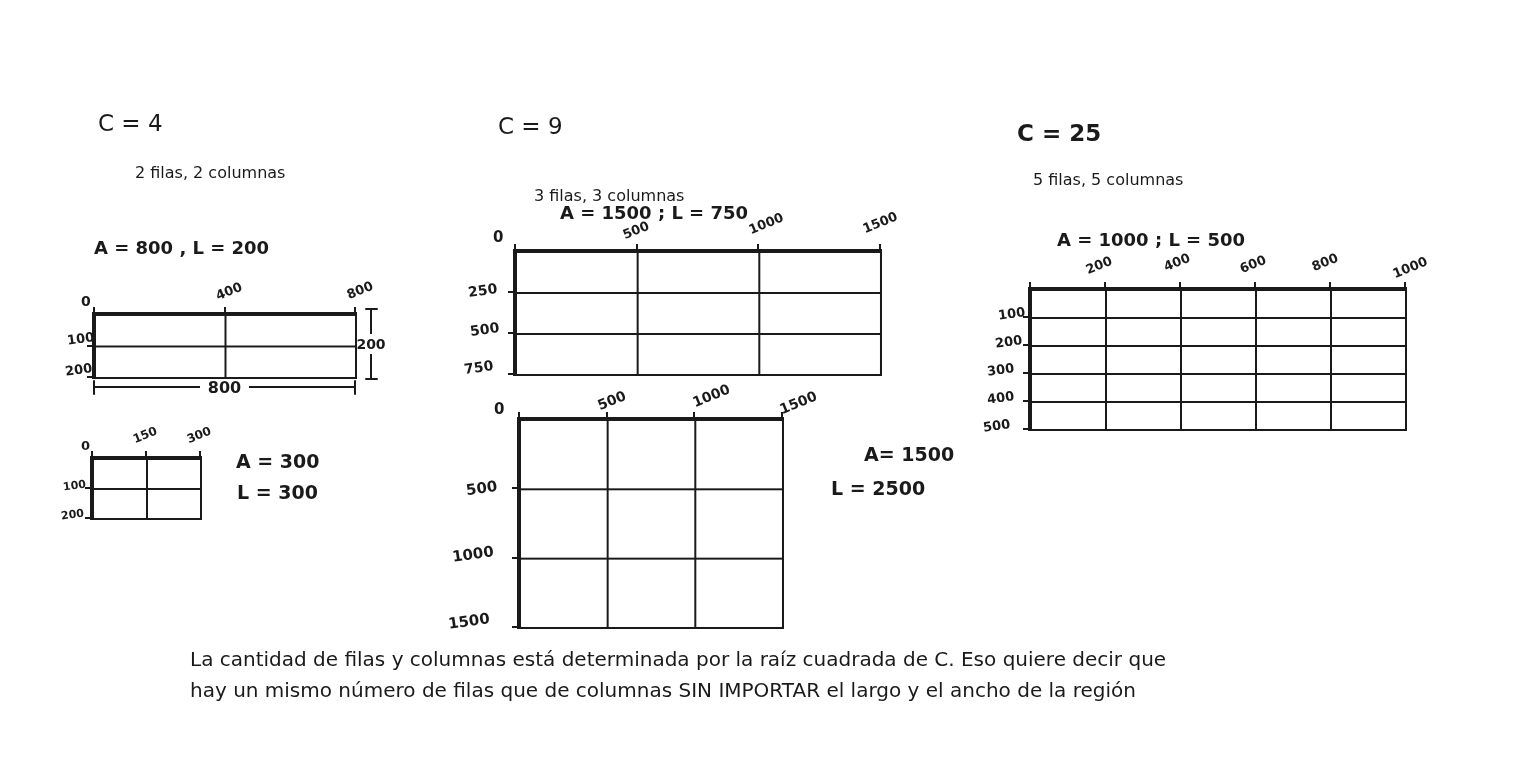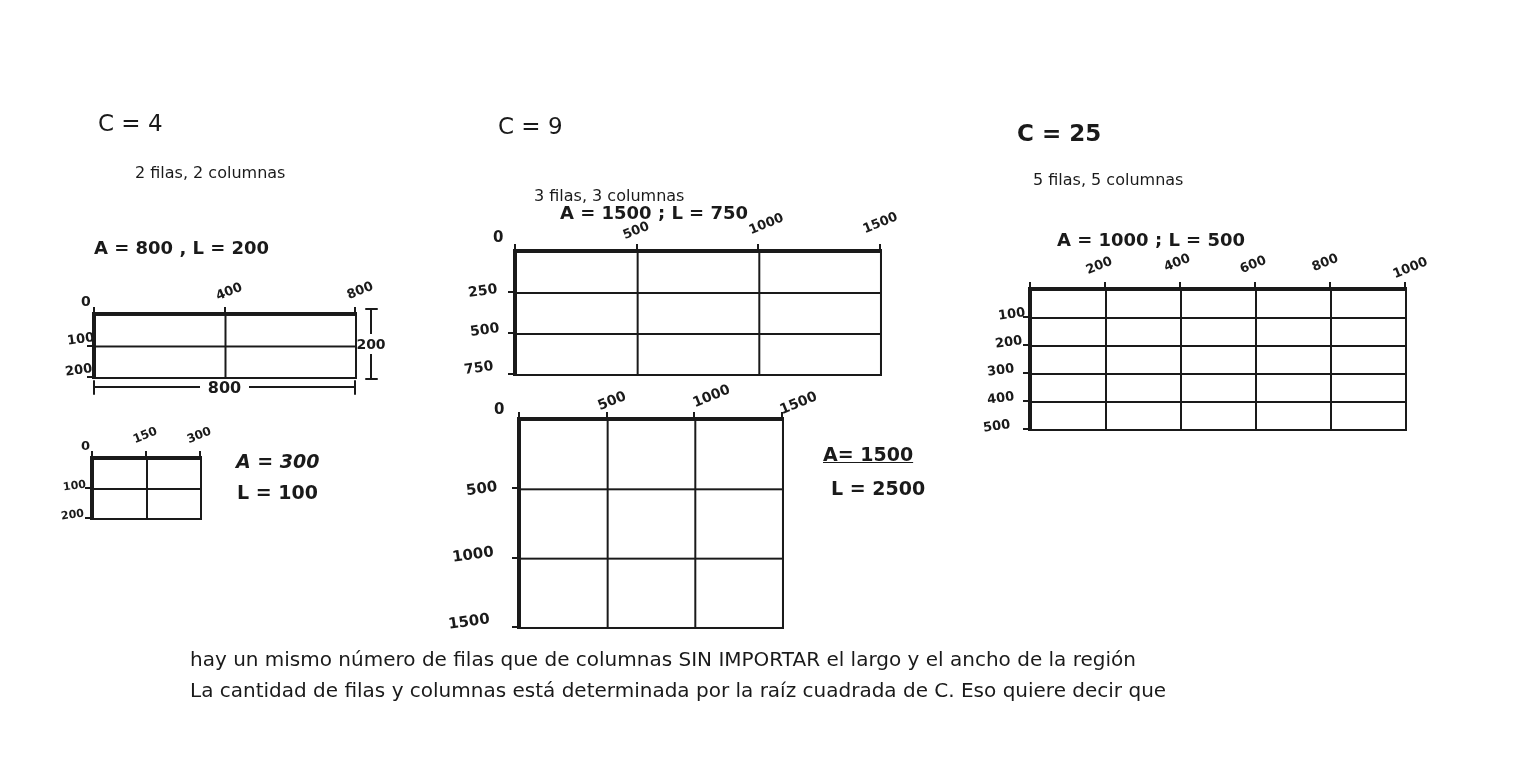--- a/index.html
+++ b/index.html
@@ -95,22 +95,22 @@
         <i class="tkx" style="left: calc(50% - 1px);"></i>
         <i class="tkx" style="left: calc(100% - 1px);"></i>
         <i class="tky" style="top: calc(50% - 1px);"></i>
         <i class="tky" style="top: calc(100% - 1px);"></i>
       </div>
     <span class="abs tick" style="left:81px;top:438px;">0</span>
     <span class="abs tick t12 rot" style="left:136px;top:432px;">150</span>
     <span class="abs tick t12 rot" style="left:190px;top:432px;">300</span>
     <span class="abs tick t11 rot8" style="left:63px;top:479px;">100</span>
     <span class="abs tick t11 rot8" style="left:61px;top:508px;">200</span>
-    <div class="abs side-label" style="left:236px;top:450px;font-style:italic;">A = 300</div>
-    <div class="abs side-label" style="left:237px;top:481px;">L = 100</div>
+    <div class="abs side-label" style="left:236px;top:450px;">A = 300</div>
+    <div class="abs side-label" style="left:237px;top:481px;">L = 300</div>
   </div>
 
   
   <div class="grp">
     <div class="abs heading" style="left:498px;top:113px;">C = 9</div>
     <div class="abs sub" style="left:534px;top:163px;margin-top:23px;">3 filas, 3 columnas</div>
     <div class="abs params" style="left:560px;top:202px;">A = 1500 ;  L = 750</div>
 
     
     <div class="grid" style="left:513px;top:249px;width:365px;height:123px;--c:3;--r:3;">
@@ -140,21 +140,21 @@
         <i class="tky" style="top: calc(66.6667% - 1px);"></i>
         <i class="tky" style="top: calc(100% - 1px);"></i>
       </div>
     <span class="abs tick t15" style="left:494px;top:400px;">0</span>
     <span class="abs tick t14 rot" style="left:601px;top:397px;">500</span>
     <span class="abs tick t14 rot" style="left:696px;top:394px;">1000</span>
     <span class="abs tick t14 rot" style="left:783px;top:401px;">1500</span>
     <span class="abs tick t15 rot8" style="left:466px;top:479px;">500</span>
     <span class="abs tick t15 rot8" style="left:452px;top:545px;">1000</span>
     <span class="abs tick t15 rot8" style="left:448px;top:612px;">1500</span>
-    <div class="abs side-label" style="left:823px;top:443px;text-decoration:underline;">A= 1500</div>
+    <div class="abs side-label" style="left:864px;top:443px;">A= 1500</div>
     <div class="abs side-label" style="left:831px;top:477px;">L = 2500</div>
   </div>
 
   
   <div class="grp">
     <div class="abs heading" style="left:1017px;top:120px;font-weight:bold;">C = 25</div>
     <div class="abs sub" style="left:1033px;top:170px;">5 filas, 5 columnas</div>
     <div class="abs params" style="left:1017px;top:229px;margin-left:40px;">A = 1000  ;   L = 500</div>
 
     
@@ -178,17 +178,17 @@
     <span class="abs tick rot" style="left:1396px;top:266px;">1000</span>
     <span class="abs tick rot8" style="left:998px;top:306px;">100</span>
     <span class="abs tick rot8" style="left:995px;top:334px;">200</span>
     <span class="abs tick rot8" style="left:987px;top:362px;">300</span>
     <span class="abs tick rot8" style="left:987px;top:390px;">400</span>
     <span class="abs tick rot8" style="left:983px;top:418px;">500</span>
   </div>
 
   
   <div class="abs note" style="left:190px;top:644px;">
+    <div>La cantidad de filas y columnas está determinada por la raíz cuadrada de C. Eso quiere decir que</div>
     <div>hay un mismo número de filas que de columnas SIN IMPORTAR el largo y el ancho de la región</div>
-    <div>La cantidad de filas y columnas está determinada por la raíz cuadrada de C. Eso quiere decir que</div>
   </div>
 
 </div>
 
 </body></html>

